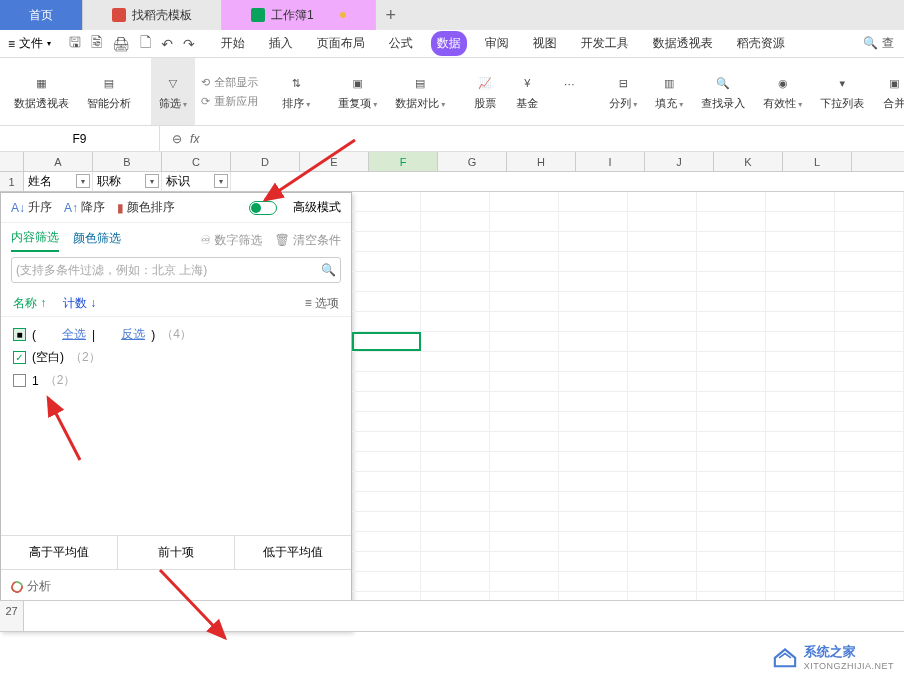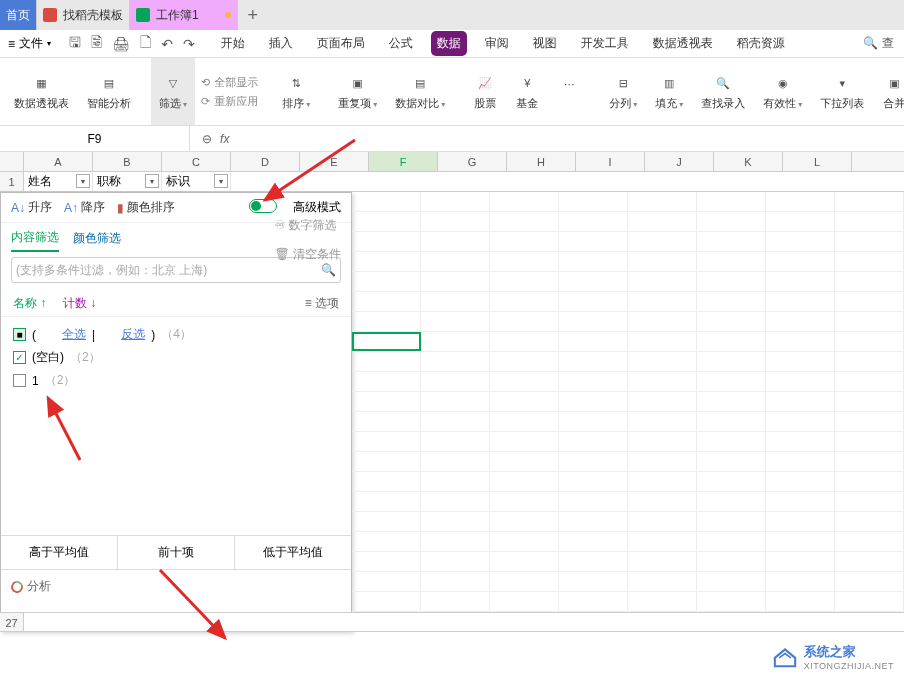--- a/index.html
+++ b/index.html
@@ -1,52 +1,52 @@
 <!DOCTYPE html>
 <html><head>
 <meta charset="utf-8">
 <style>
 * { margin: 0; padding: 0; box-sizing: border-box; font-family: "Microsoft YaHei", sans-serif; }
 body { width: 904px; height: 685px; overflow: hidden; background: #fff; position: relative; }
 
 
 .tab-bar { height: 30px; background: #e8e8e8; display: flex; align-items: stretch; }
-.tab { display: flex; align-items: center; padding: 0 6px; font-size: 12px; color: #333; border-right: 1px solid #ccc; cursor: pointer; gap: 6px; }
+.tab { display: flex; align-items: center; padding: 0 29px; font-size: 12px; color: #333; border-right: 1px solid #ccc; cursor: pointer; gap: 6px; }
 .tab.active-home { background: #4a7bd6; color: #fff; }
 .tab.active-doc { background: #f0abfc; }
 .tab .ticon { width: 14px; height: 14px; display: inline-block; }
 .ticon-red { background: #d94b3f; border-radius: 2px; }
 .ticon-green { background: #07a35a; border-radius: 2px; }
 .tab-dot { width: 6px; height: 6px; background: #f0b840; border-radius: 50%; margin-left: 20px; }
 .tab-plus { width: 30px; display: flex; align-items: center; justify-content: center; color: #666; font-size: 18px; }
 
 
 .menu-bar { height: 28px; display: flex; align-items: center; border-bottom: 1px solid #ddd; font-size: 12px; }
 .menu-bar .file-menu { display: flex; align-items: center; padding: 0 8px; gap: 4px; }
 .menu-bar .qat { display: flex; align-items: center; gap: 10px; padding: 0 10px; color: #555; }
 .menu-bar .qat span { font-size: 14px; }
 .menu-bar .menus { display: flex; gap: 12px; margin-left: 10px; }
 .menu-bar .menus .m { padding: 4px 6px; color: #333; }
-.menu-bar .menus .m.active { background: #701a75; color: #fff; border-radius: 5px; }
+.menu-bar .menus .m.active { background: #8b5cf6; color: #fff; border-radius: 11px; }
 .menu-bar .search-ic { margin-left: auto; padding: 0 10px; color: #555; }
 
 
 .ribbon { height: 68px; border-bottom: 1px solid #ddd; display: flex; align-items: center; padding: 0 6px; font-size: 11px; color: #333; gap: 2px; }
 .ribbon .grp { display: flex; flex-direction: column; align-items: center; justify-content: center; padding: 0 8px; height: 100%; gap: 2px; }
 .ribbon .grp.selected { background: #e9e9e9; }
 .ribbon .gicon { width: 24px; height: 22px; color: #555; display: flex; align-items: center; justify-content: center; }
 .ribbon .glabel { font-size: 11px; white-space: nowrap; }
 .ribbon .dd { font-size: 8px; color: #888; margin-left: 2px; }
 .ribbon .sep { width: 1px; height: 50px; background: #e3e3e3; margin: 0 4px; }
 .ribbon .mini-col { display: flex; flex-direction: column; gap: 4px; font-size: 11px; color: #888; padding: 0 4px; }
 .ribbon .mini-col .row { display: flex; align-items: center; gap: 4px; white-space: nowrap; }
 
 
 .formula-bar { height: 26px; border-bottom: 1px solid #ddd; display: flex; align-items: center; font-size: 12px; }
-.formula-bar .namebox { width: 190px; padding: 0 10px; text-align: center; border-right: 1px solid #ddd; line-height: 26px; }
+.formula-bar .namebox { width: 160px; padding: 0 10px; text-align: center; border-right: 1px solid #ddd; line-height: 26px; }
 .formula-bar .fx { padding: 0 12px; color: #666; display: flex; gap: 8px; align-items: center; }
 
 
 .sheet-wrap { position: relative; }
 .col-headers { height: 20px; display: flex; border-bottom: 1px solid #ccc; background: #f5f5f5; font-size: 11px; color: #555; }
 .col-headers .rowhdr { width: 24px; border-right: 1px solid #ccc; background: #f5f5f5; }
 .col-headers .ch { width: 69px; text-align: center; line-height: 20px; border-right: 1px solid #ccc; }
 .col-headers .ch.sel { background: #d9ead3; color: #07a35a; }
 .row1 { height: 20px; display: flex; border-bottom: 1px solid #ccc; font-size: 12px; }
 .row1 .rh { width: 24px; text-align: center; line-height: 20px; background: #f5f5f5; border-right: 1px solid #ccc; color: #555; font-size: 11px; }
@@ -57,52 +57,52 @@
 .grid-area { display: flex; }
 .grid-right { flex: 1; }
 .grid-right .grow { height: 20px; display: flex; border-bottom: 1px solid #eee; }
 .grid-right .grow .gcell { width: 69px; border-right: 1px solid #eee; }
 .grid-right .grow .gcell.selcell { border: 2px solid #07a35a; }
 
 
 .filter-panel { width: 352px; border: 1px solid #bcbcbc; background: #fff; font-size: 12px; box-shadow: 2px 2px 4px rgba(0,0,0,0.15); }
 .fp-top { height: 30px; display: flex; align-items: center; padding: 0 10px; gap: 12px; border-bottom: 1px solid #eee; }
 .fp-top .sort-btn { display: flex; align-items: center; gap: 3px; color: #333; }
-.fp-top .adv { margin-left: auto; display: flex; align-items: flex-start; gap: 16px; }
+.fp-top .adv { margin-left: auto; display: flex; align-items: center; gap: 16px; }
 .fp-top .toggle { width: 28px; height: 14px; border: 1px solid #07a35a; border-radius: 8px; position: relative; }
 .fp-top .toggle::after { content: ''; position: absolute; left: 1px; top: 1px; width: 10px; height: 10px; background: #07a35a; border-radius: 50%; }
 .fp-tabs { height: 34px; display: flex; align-items: center; padding: 0 10px; gap: 14px; }
 .fp-tabs .ft { color: #0369a1; padding-bottom: 4px; }
 .fp-tabs .ft.active { color: #07a35a; border-bottom: 2px solid #07a35a; }
-.fp-tabs .right-acts { margin-left: auto; display: flex; gap: 12px; color: #999; flex-direction: column; }
+.fp-tabs .right-acts { margin-left: auto; display: flex; gap: 12px; color: #999; }
 .fp-search { padding: 0 10px 8px; }
 .fp-search .sbox { height: 26px; border: 1px solid #ccc; border-radius: 3px; display: flex; align-items: center; padding: 0 4px; color: #aaa; font-size: 12px; }
 .fp-search .sbox .sic { margin-left: auto; color: #888; }
 .fp-head { display: flex; padding: 4px 12px; font-size: 12px; border-bottom: 1px solid #eee; }
 .fp-head .hcol1 { color: #07a35a; min-width: 50px; }
-.fp-head .hcol2 { color: #a21caf; }
+.fp-head .hcol2 { color: #1d4ed8; }
 .fp-head .hopt { margin-left: auto; color: #666; }
 .fp-list { padding: 6px 12px; height: 218px; }
 .fp-list .item { display: flex; align-items: center; gap: 6px; padding: 3px 0; font-size: 12px; }
 .fp-list .cb { width: 13px; height: 13px; border: 1px solid #888; display: flex; align-items: center; justify-content: center; font-size: 10px; }
 .fp-list .cb.part { background: #dff1e5; border-color: #07a35a; }
 .fp-list .cb.checked { color: #07a35a; border-color: #07a35a; }
 .fp-list .link { color: #4a7bd6; text-decoration: underline; margin-left: 20px; }
 .fp-list .cnt { color: #aaa; }
 .fp-btns { display: flex; border-top: 1px solid #ddd; }
 .fp-btns .b3 { flex: 1; text-align: center; padding: 8px 0; border-right: 1px solid #ddd; }
 .fp-btns .b3:last-child { border-right: none; }
 .fp-bottom { display: flex; align-items: flex-start; padding: 8px 10px; border-top: 1px solid #ddd; gap: 26px; }
 .fp-bottom .an { display: flex; align-items: center; gap: 4px; color: #666; }
 .fp-bottom .an .pie { width: 12px; height: 12px; border: 2px solid #ce5c45; border-radius: 50%; border-top-color: #77b96f; transform: rotate(30deg); }
 .fp-bottom .btns { margin-left: auto; display: flex; gap: 8px; }
 .fp-bottom .btn { border: 1px solid #ccc; padding: 4px 18px; background: #fff; font-size: 12px; }
 
 
-.row27 { position: absolute; left: 0; bottom: 0; height: 20px; display: flex; font-size: 11px; background: #fff; border-top: 1px solid #ccc; border-bottom: 1px solid #ccc; width: 100%; }
+.row27 { position: absolute; left: 0; bottom: 0; height: 32px; display: flex; font-size: 11px; background: #fff; border-top: 1px solid #ccc; border-bottom: 1px solid #ccc; width: 100%; }
 .row27 .rh { width: 24px; text-align: center; line-height: 20px; background: #f5f5f5; border-right: 1px solid #ccc; color: #555; }
 
 
 .arrow { position: absolute; pointer-events: none; }
 .arrow svg { overflow: visible; }
 
 
 .watermark { position: absolute; right: 10px; bottom: 14px; display: flex; align-items: center; gap: 6px; font-size: 13px; color: #4a7bd6; font-weight: bold; }
 .watermark .logo { width: 26px; height: 22px; }
 .watermark .sub { font-size: 9px; color: #888; display: block; font-weight: normal; letter-spacing: 0.5px; }

